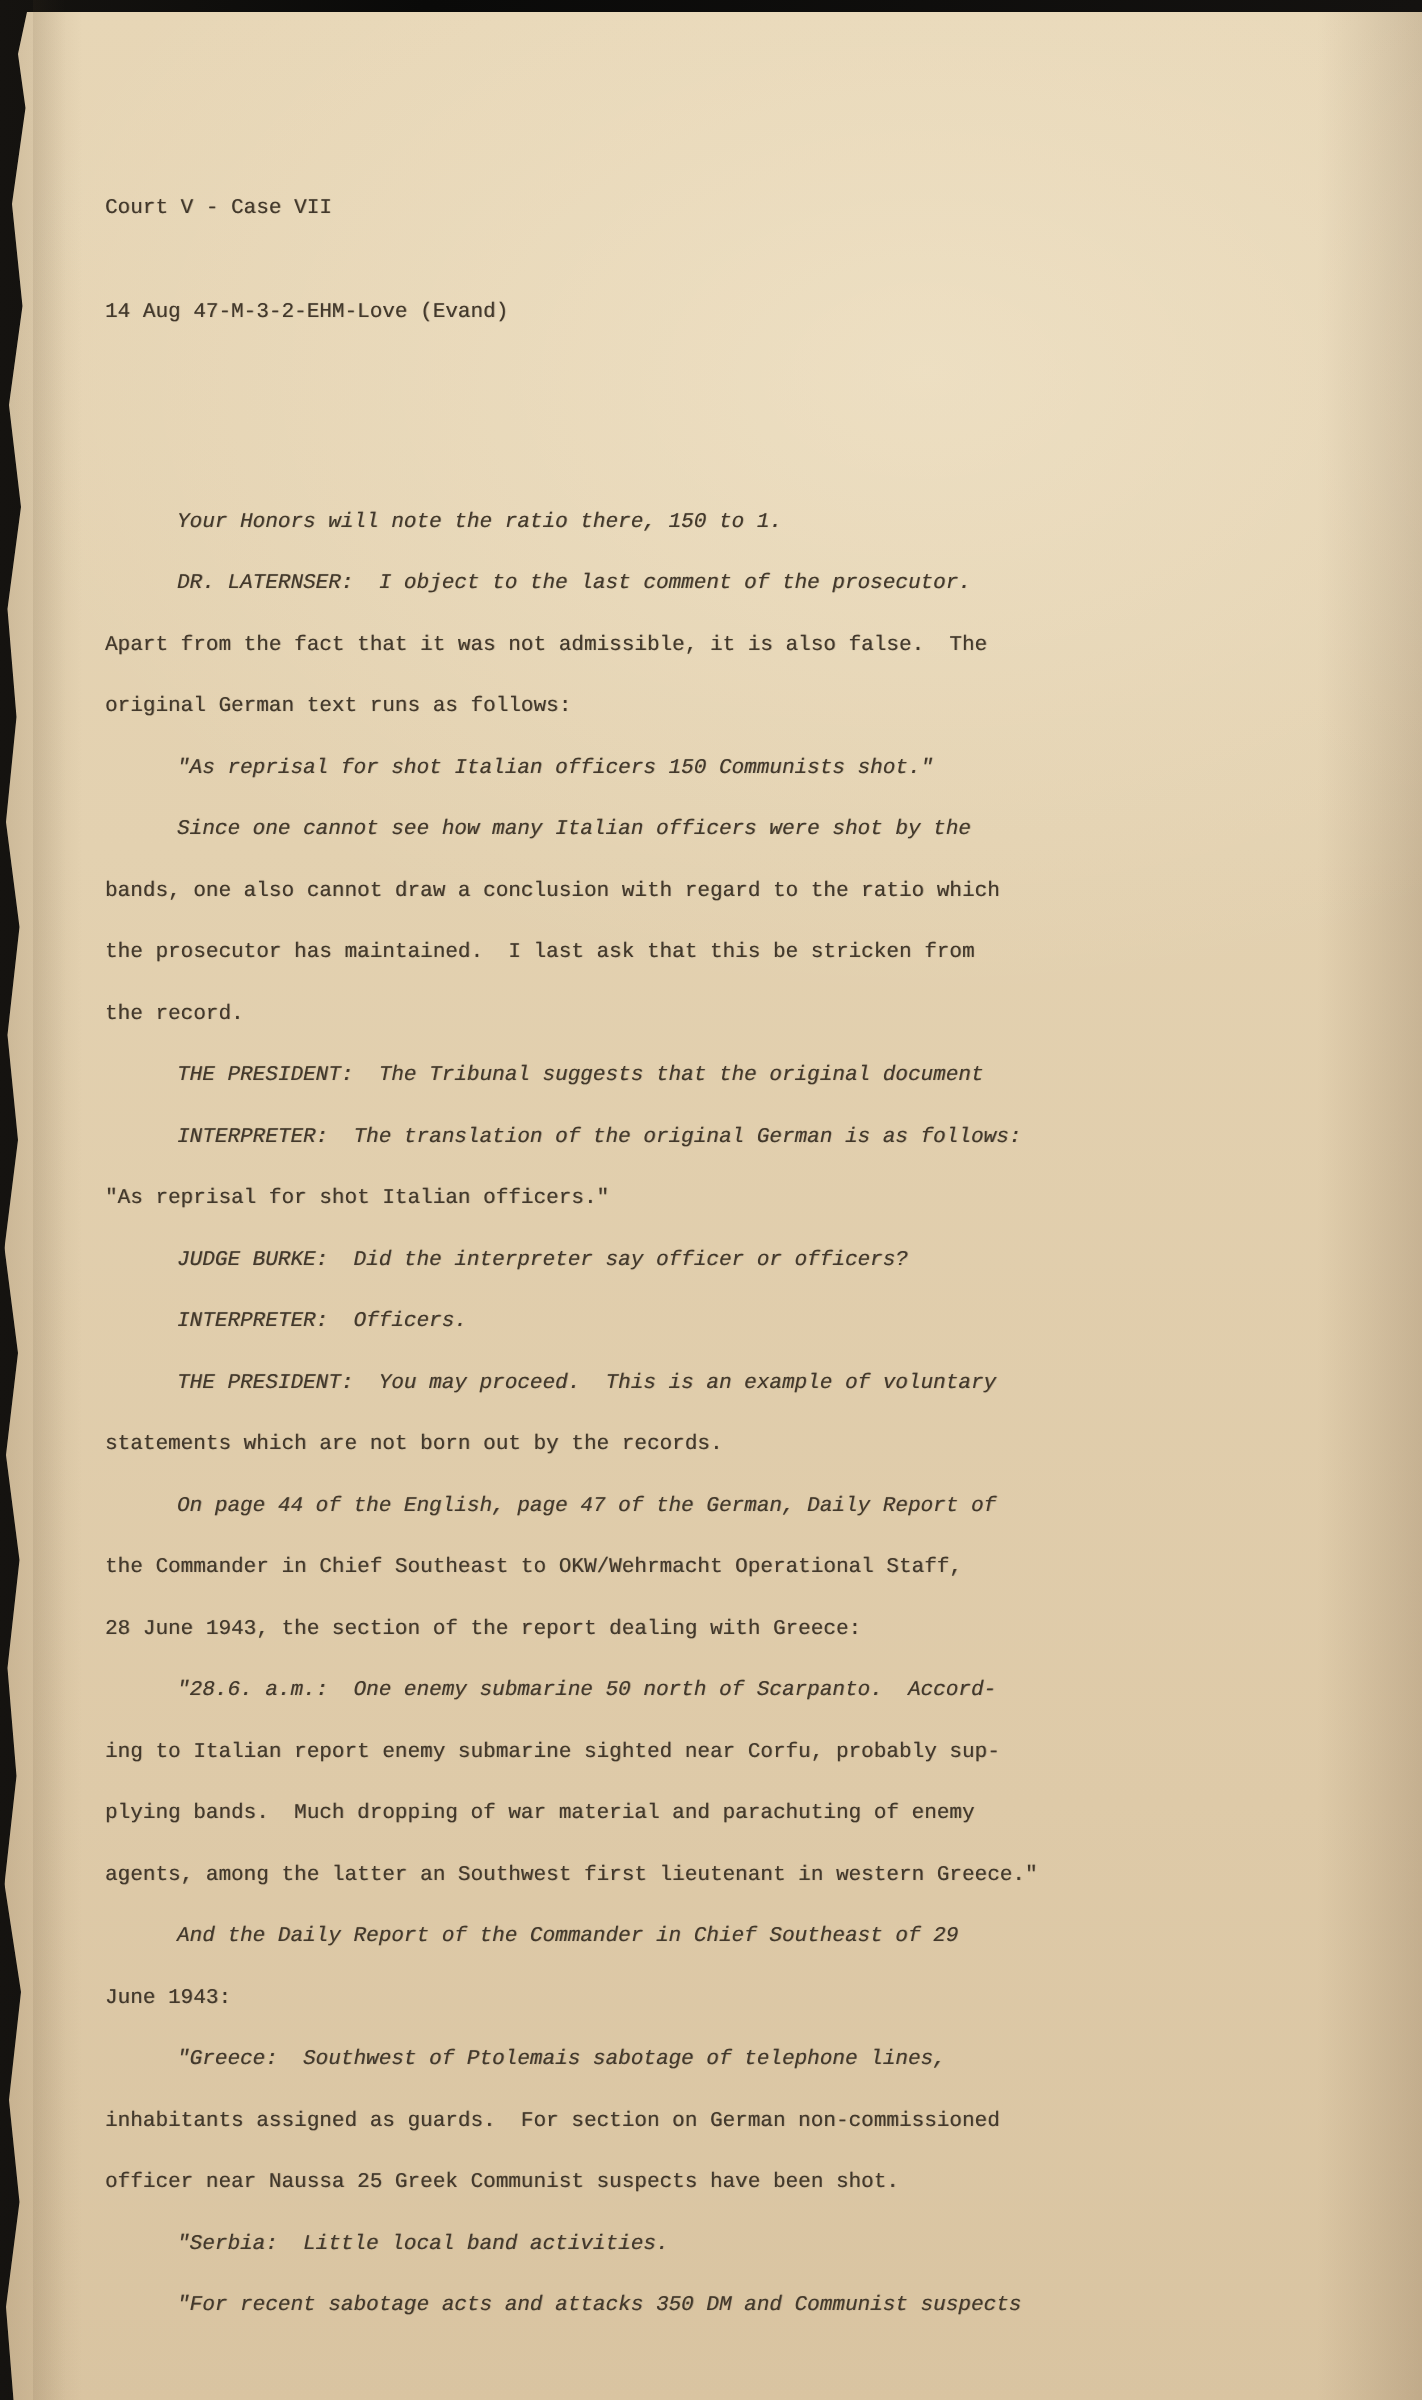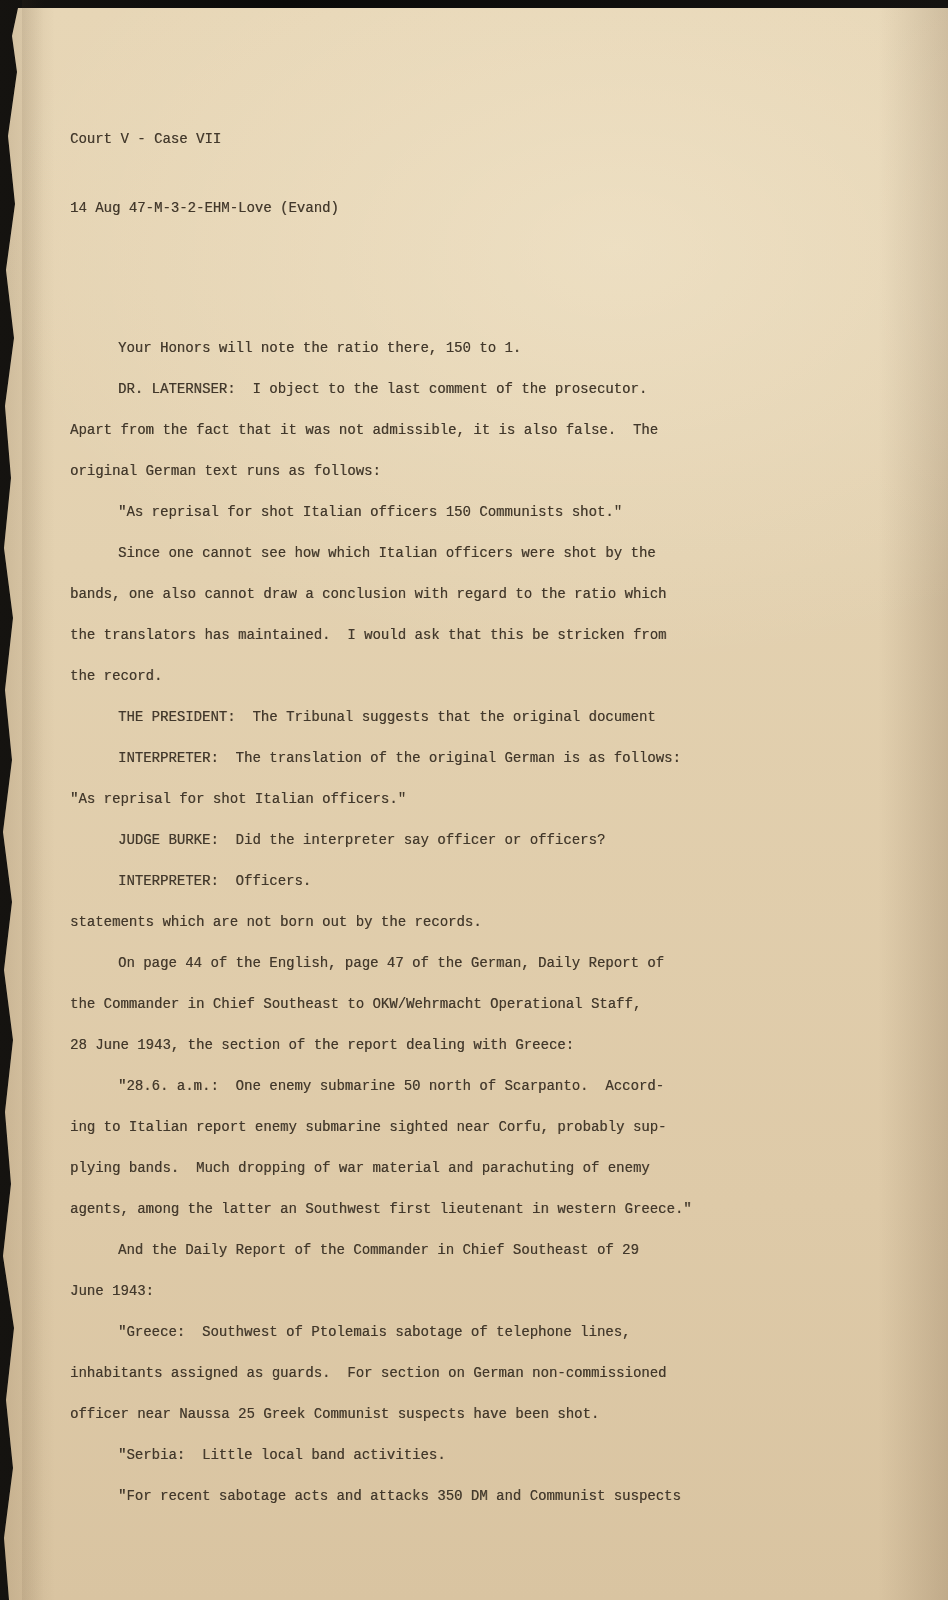--- a/index.html
+++ b/index.html
@@ -51,21 +51,21 @@
 
   .body-lines {
     margin-top: 62px;
     width: 730px;
   }
   .line {
     line-height: 41px;
     height: 41px;
     white-space: pre;
   }
-  .line.indent { padding-left: 48px; }
+  .line.indent { padding-left: 48px; font-style: italic; }
 
   
   .left-fold {
     position: absolute;
     top: 0; left: 22px;
     width: 22px; height: 100%;
     background: linear-gradient(90deg, rgba(90,70,45,0.10), rgba(90,70,45,0));
     pointer-events: none;
   }
 </style>
@@ -77,29 +77,30 @@
     <div class="header">
       <div>Court V - Case VII</div>
       <div>14 Aug 47-M-3-2-EHM-Love (Evand)</div>
     </div>
     <div class="body-lines">
         <div class="line indent">Your Honors will note the ratio there, 150 to 1.</div>
         <div class="line indent">DR. LATERNSER:  I object to the last comment of the prosecutor.</div>
         <div class="line">Apart from the fact that it was not admissible, it is also false.  The</div>
         <div class="line">original German text runs as follows:</div>
         <div class="line indent">"As reprisal for shot Italian officers 150 Communists shot."</div>
-        <div class="line indent">Since one cannot see how which Italian officers were shot by the</div>
+        <div class="line indent">Since one cannot see how many Italian officers were shot by the</div>
         <div class="line">bands, one also cannot draw a conclusion with regard to the ratio which</div>
-        <div class="line">the translators has maintained.  I would ask that this be stricken from</div>
+        <div class="line">the prosecutor has maintained.  I last ask that this be stricken from</div>
         <div class="line">the record.</div>
         <div class="line indent">THE PRESIDENT:  The Tribunal suggests that the original document</div>
         <div class="line indent">INTERPRETER:  The translation of the original German is as follows:</div>
         <div class="line">"As reprisal for shot Italian officers."</div>
         <div class="line indent">JUDGE BURKE:  Did the interpreter say officer or officers?</div>
         <div class="line indent">INTERPRETER:  Officers.</div>
+        <div class="line indent">THE PRESIDENT:  You may proceed.  This is an example of voluntary</div>
         <div class="line">statements which are not born out by the records.</div>
         <div class="line indent">On page 44 of the English, page 47 of the German, Daily Report of</div>
         <div class="line">the Commander in Chief Southeast to OKW/Wehrmacht Operational Staff,</div>
         <div class="line">28 June 1943, the section of the report dealing with Greece:</div>
         <div class="line indent">"28.6. a.m.:  One enemy submarine 50 north of Scarpanto.  Accord-</div>
         <div class="line">ing to Italian report enemy submarine sighted near Corfu, probably sup-</div>
         <div class="line">plying bands.  Much dropping of war material and parachuting of enemy</div>
         <div class="line">agents, among the latter an Southwest first lieutenant in western Greece."</div>
         <div class="line indent">And the Daily Report of the Commander in Chief Southeast of 29</div>
         <div class="line">June 1943:</div>

